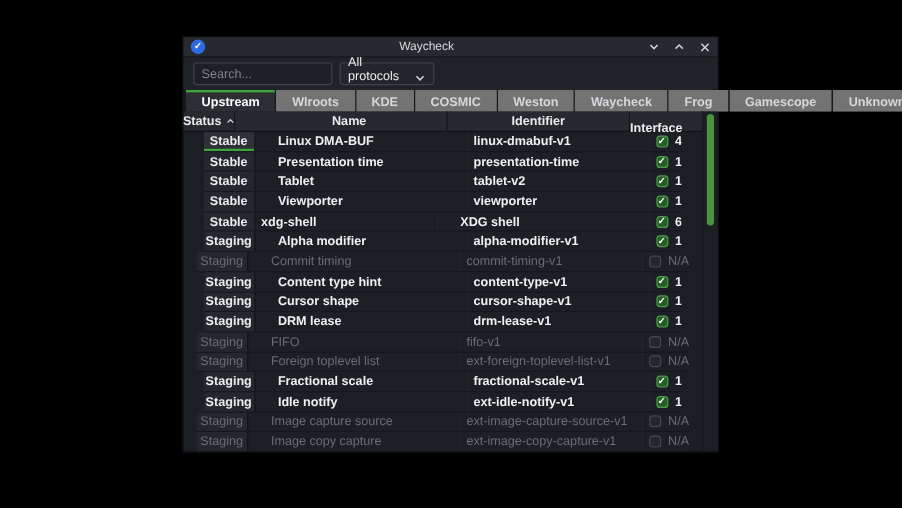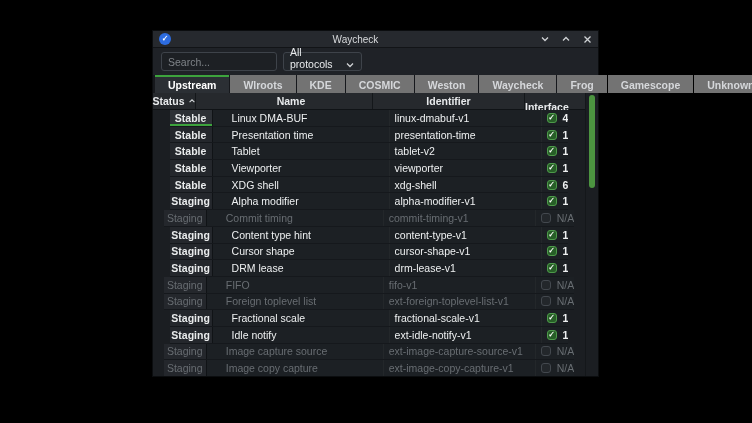--- a/index.html
+++ b/index.html
@@ -56,21 +56,21 @@
   .c-id     { width:152px; flex:0 0 auto; }
   .c-ver    { flex:1; }
 
   .rows { flex:1; display:flex; flex-direction:column;align-items:center; }
   .row { flex:1; display:flex; align-items:stretch; border-bottom:1px solid #15181c;
          font-size:10.5px; background:#1c2024; cursor:default; }
   .row:last-child { border-bottom:none; }
   .cell { display:flex; align-items:center; overflow:hidden; white-space:nowrap; }
   .cell.c-status { justify-content:center; background:#24272c; border-right:1px solid #101316;
                    font-weight:700; color:#e9ebec; }
-  .cell.c-name, .cell.c-id { padding-left:5px; font-weight:400; color:#eef0f1;
+  .cell.c-name, .cell.c-id { padding-left:5px; font-weight:700; color:#eef0f1;
                              border-right:1px solid rgba(255,255,255,0.03); }
   .cell.c-ver { padding-left:5px; gap:6px; font-weight:700; color:#eef0f1; }
   .row.unsupported .cell { font-weight:400; color:#686d72; }
   .row.unsupported .cell.c-status { color:#686d72; }
   .row.current .cell.c-status { background:#2d3136; box-shadow:inset 0 -2px 0 #3da33d; }
 
   .checkbox { width:10px; height:10px; border-radius:3px; flex:0 0 auto;
               display:flex; align-items:center; justify-content:center; }
   .checkbox.checked { background:#275e27; border:1px solid #4d9b4a; color:#fff;
                       font-size:8px; font-weight:bold; line-height:1; }
@@ -216,22 +216,22 @@
       <div class="cell c-name">Viewporter</div>
       <div class="cell c-id">viewporter</div>
       <div class="cell c-ver">
         <span class="checkbox checked">✓</span>
         <span class="ver-text">1</span>
       </div>
     </div>
 
     <div class="row">
       <div class="cell c-status">Stable</div>
+      <div class="cell c-id">xdg-shell</div>
       <div class="cell c-name">XDG shell</div>
-      <div class="cell c-id">xdg-shell</div>
       <div class="cell c-ver">
         <span class="checkbox checked">✓</span>
         <span class="ver-text">6</span>
       </div>
     </div>
 
     <div class="row">
       <div class="cell c-status">Staging</div>
       <div class="cell c-name">Alpha modifier</div>
       <div class="cell c-id">alpha-modifier-v1</div>

